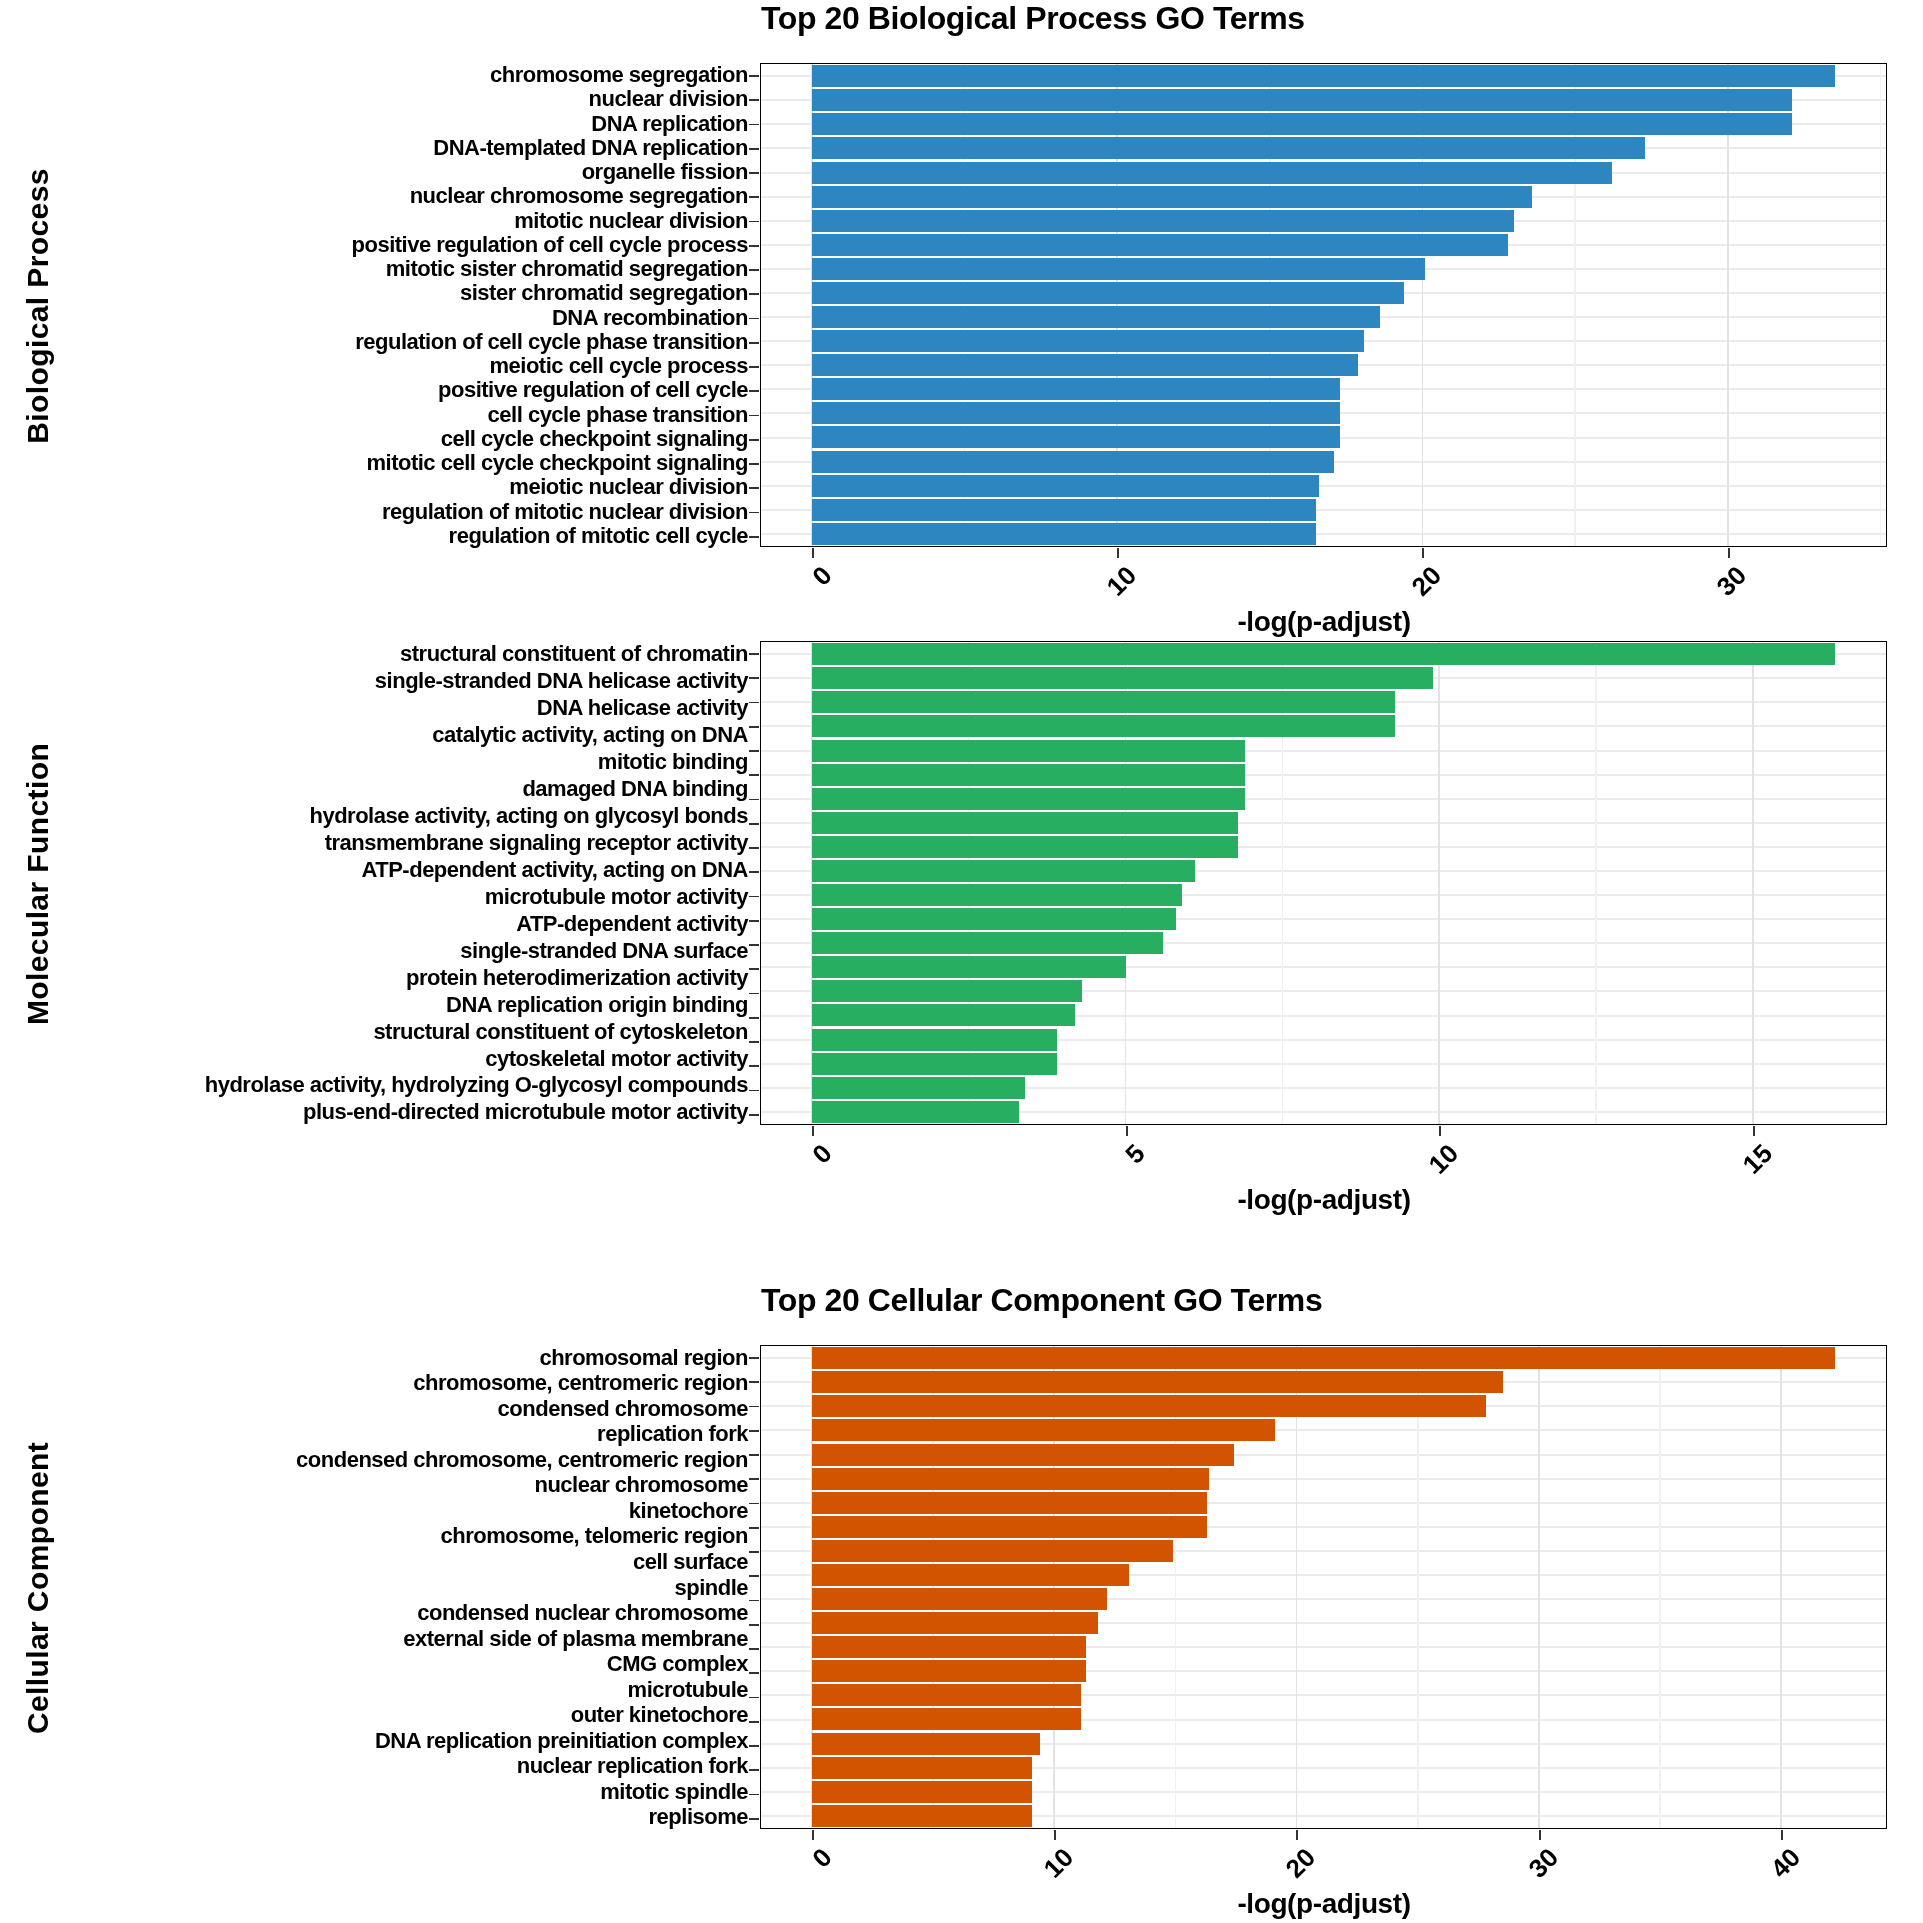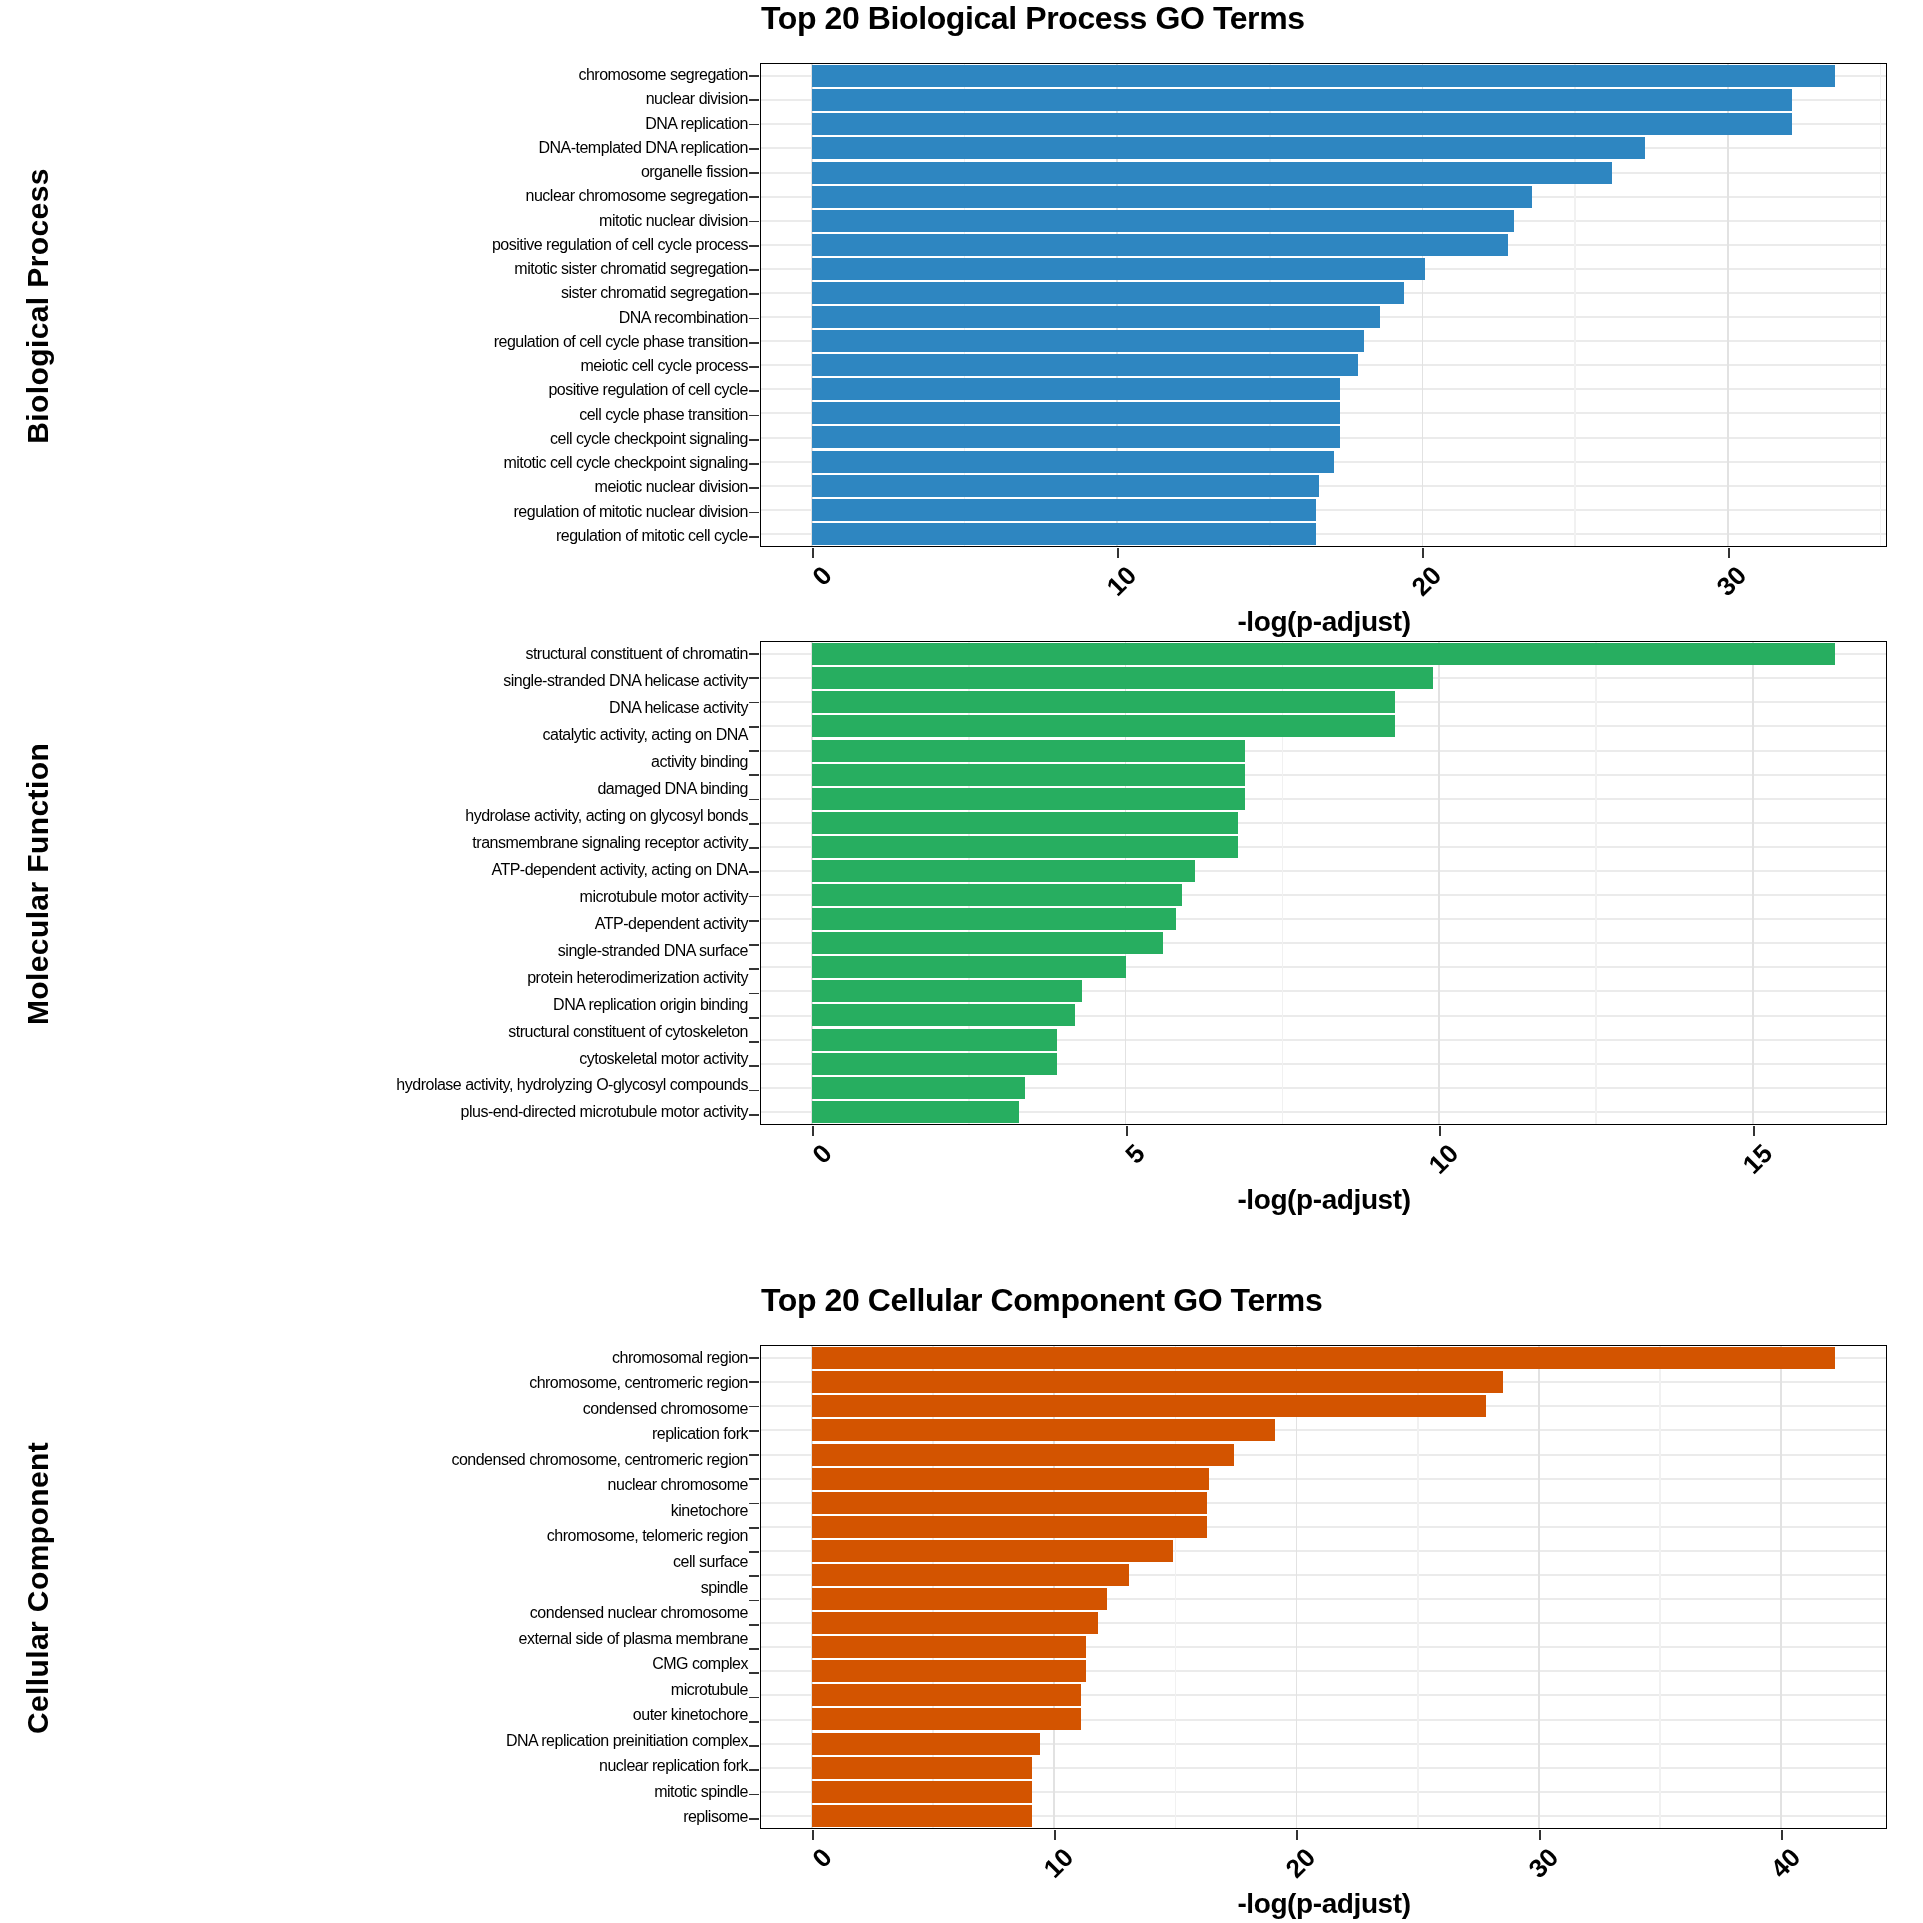--- a/index.html
+++ b/index.html
@@ -7,21 +7,21 @@
        font-family:"Liberation Sans",sans-serif;color:#000;}
   .chart{width:1924px;height:641px;position:relative;}
   .title-row{height:63px;display:flex;}
   .title{margin-left:761px;font-size:32px;font-weight:bold;letter-spacing:-0.4px;}
   .body-row{height:485px;display:flex;}
   .ylab-col{width:75px;position:relative;}
   .ylab{position:absolute;left:50%;top:50%;transform:translate(-50%,-50%) rotate(-90deg);
         white-space:nowrap;font-size:30px;font-weight:bold;letter-spacing:0.4px;}
   .cat-col{width:673px;display:flex;flex-direction:column;}
   .cat-row{flex:1;display:flex;align-items:center;justify-content:flex-end;
-           text-align:right;font-size:16px;font-weight:normal;letter-spacing:-0.5px;
+           text-align:right;font-size:22px;font-weight:bold;letter-spacing:-0.5px;
            white-space:nowrap;line-height:1;}
   .ltick-col{width:11.7px;display:flex;flex-direction:column;}
   .ltick-cell{flex:1;position:relative;}
   .ltick{position:absolute;top:50%;left:0.8px;width:10px;height:1.7px;background:#333;}
   .panel{width:1125px;height:482px;border:1.7px solid #000;background:#fff;
          position:relative;overflow:hidden;}
   .vgrid{position:absolute;top:0;bottom:0;width:1.7px;}
   .vgrid.minor{width:1.7px;background:#f1f1f1;}
   .vgrid.major{width:1.7px;background:#e2e2e2;}
   .hgrid{position:absolute;height:1.7px;background:#ebebeb;left:0;right:0;}
@@ -206,21 +206,21 @@
   <section class="chart">
     <div class="body-row">
       <div class="ylab-col">
         <div class="ylab">Molecular Function</div>
       </div>
       <div class="cat-col">
           <div class="cat-row">structural constituent of chromatin</div>
           <div class="cat-row">single-stranded DNA helicase activity</div>
           <div class="cat-row">DNA helicase activity</div>
           <div class="cat-row">catalytic activity, acting on DNA</div>
-          <div class="cat-row">activity binding</div>
+          <div class="cat-row">mitotic binding</div>
           <div class="cat-row">damaged DNA binding</div>
           <div class="cat-row">hydrolase activity, acting on glycosyl bonds</div>
           <div class="cat-row">transmembrane signaling receptor activity</div>
           <div class="cat-row">ATP-dependent activity, acting on DNA</div>
           <div class="cat-row">microtubule motor activity</div>
           <div class="cat-row">ATP-dependent activity</div>
           <div class="cat-row">single-stranded DNA surface</div>
           <div class="cat-row">protein heterodimerization activity</div>
           <div class="cat-row">DNA replication origin binding</div>
           <div class="cat-row">structural constituent of cytoskeleton</div>

